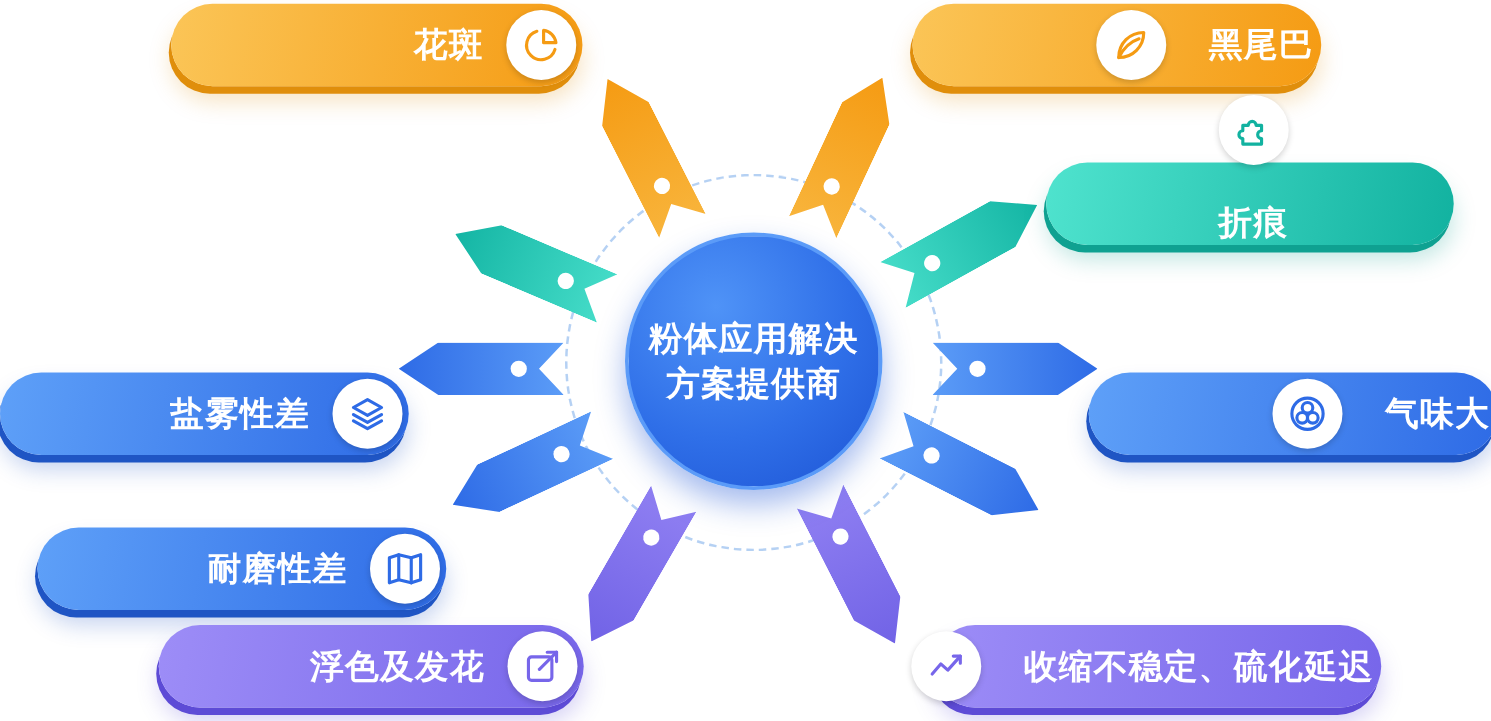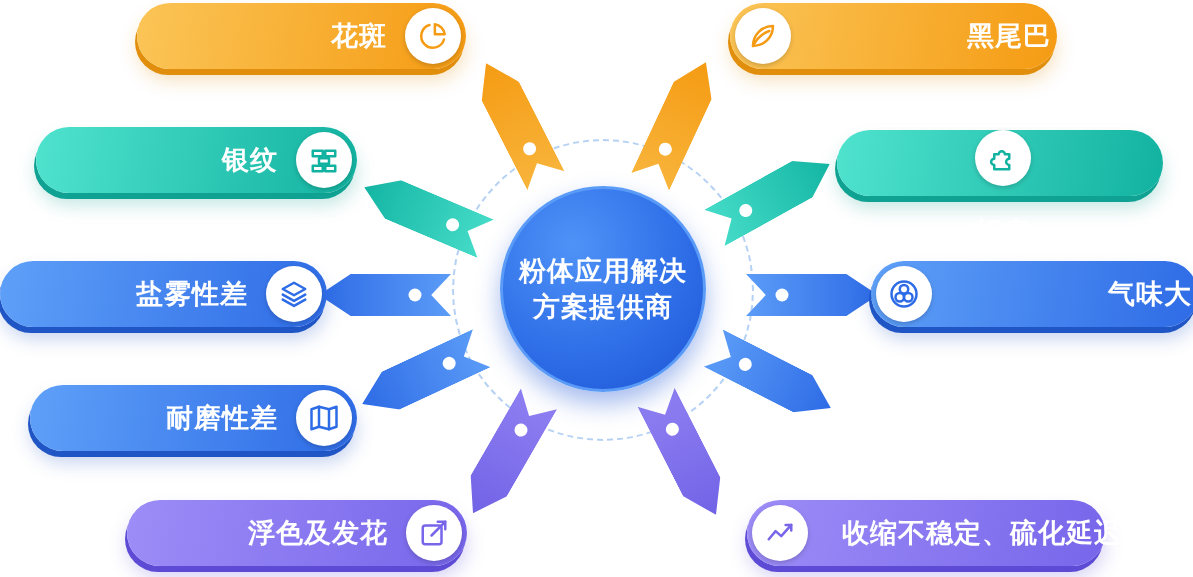--- a/index.html
+++ b/index.html
@@ -36,27 +36,27 @@
           color:#fff;font-weight:bold;font-size:27px;line-height:1.35;letter-spacing:1px;text-align:center;}
 
   
   .pill{position:absolute;height:66px;border-radius:36px;z-index:5;display:flex;align-items:center;
         color:#fff;font-weight:bold;font-size:27px;white-space:nowrap;letter-spacing:1px;}
   .pill .label{padding:0 6px;}
   .pill .icon{flex:0 0 auto;width:56px;height:56px;border-radius:50%;background:#ffffff;
               display:flex;align-items:center;justify-content:center;box-shadow:0 2px 5px rgba(0,0,0,.18);}
   .pill .icon svg{width:30px;height:30px;display:block;}
   .pill.side-left{justify-content:flex-end;padding-right:5px;gap:12px;}
-  .pill.side-right{justify-content:space-between;padding-left:5px;gap:28px;}
+  .pill.side-right{justify-content:flex-end;padding-left:5px;gap:28px;}
 
   .t-orange{background:linear-gradient(100deg,#fbc557,#f59b13);box-shadow:-2px 6px 0 #e08e0b,0 12px 18px rgba(224,142,11,.25);}
   .t-orange .icon{color:#f59b13;}
   .t-teal{background:linear-gradient(100deg,#4fe3ce,#12b2a0);box-shadow:-2px 6px 0 #0fa191,0 12px 18px rgba(15,161,145,.25);}
   .t-teal .icon{color:#12b2a0;}
-  .t-blue{background:linear-gradient(100deg,#5ea0f8,#2e6be6);box-shadow:-2px 6px 0 #1f55c4,0 12px 18px rgba(31,85,196,.25);}
+  .t-blue{background:linear-gradient(100deg,#5ea0f8,#2e6be6);box-shadow:-2px 6px 0 #1f55c4,0 12px 18px rgba(31,85,196,.25);margin-top:37px;}
   .t-blue .icon{color:#2e6be6;}
   .t-purple{background:linear-gradient(100deg,#9d8df7,#7766ea);box-shadow:-2px 6px 0 #5d4bd6,0 12px 18px rgba(93,75,214,.25);}
   .t-purple .icon{color:#7766ea;}
 
   .p-huaban{left:137px;top:3px;width:324px;align-items:center;}
   .p-yinwen{left:36px;top:127px;width:316px;}
   .p-yanwu{left:0px;top:261px;width:322px;}
   .p-naimo{left:30px;top:385px;width:322px;}
   .p-fuse{left:127px;top:500px;width:335px;}
   .p-heiweiba{left:730px;top:3px;width:322px;}
@@ -94,32 +94,20 @@
   <div class="pill side-left t-orange p-huaban">
     <span class="label">花斑</span>
     <span class="icon">
       <svg viewBox="0 0 24 24">
           <path class="st" d="M20.8 14.8A9.3 9.3 0 1 1 9.2 3.2"></path>
           <path class="st" d="M13.5 2.6a9.3 9.3 0 0 1 7.9 7.9h-7.9z"></path>
         </svg>
     </span>
   </div>
 
-  <div class="pill side-left t-teal p-yinwen">
-    <span class="label">银纹</span>
-    <span class="icon">
-      <svg viewBox="0 0 24 24">
-          <rect class="st" x="3" y="4.5" width="8" height="4.5"></rect>
-          <rect class="st" x="13" y="4.5" width="8" height="4.5"></rect>
-          <rect class="st" x="8" y="10.5" width="8" height="4.5"></rect>
-          <rect class="st" x="3" y="16.5" width="8" height="4.5"></rect>
-          <rect class="st" x="13" y="16.5" width="8" height="4.5"></rect>
-        </svg>
-    </span>
-  </div>
 
   <div class="pill side-left t-blue p-yanwu">
     <span class="label">盐雾性差</span>
     <span class="icon">
       <svg viewBox="0 0 24 24">
           <path class="st" d="M12 3l9 5-9 5-9-5 9-5z"></path>
           <path class="st" d="M3 12.5l9 5 9-5"></path>
           <path class="st" d="M3 16.5l9 5 9-5"></path>
         </svg>
     </span>

